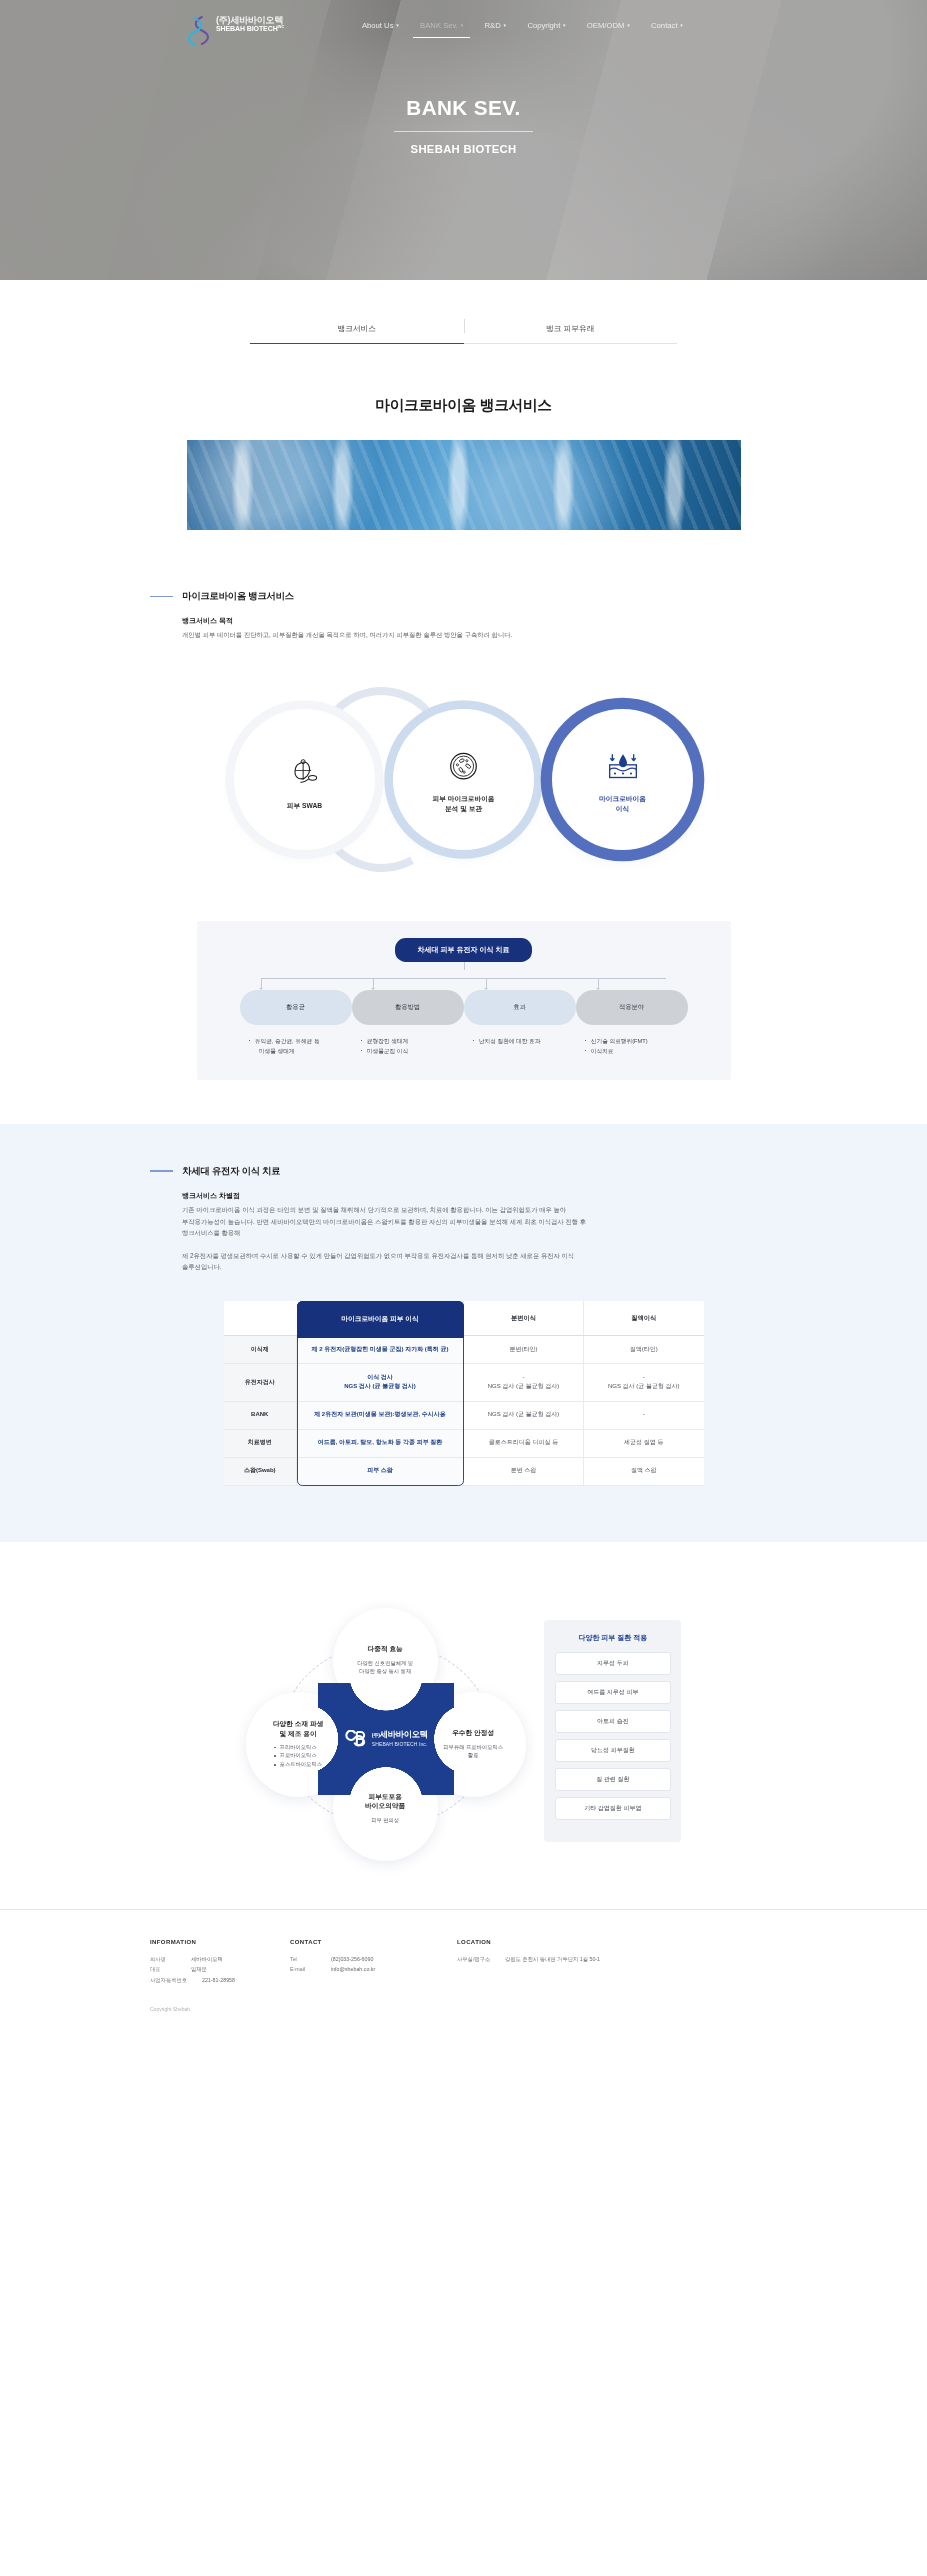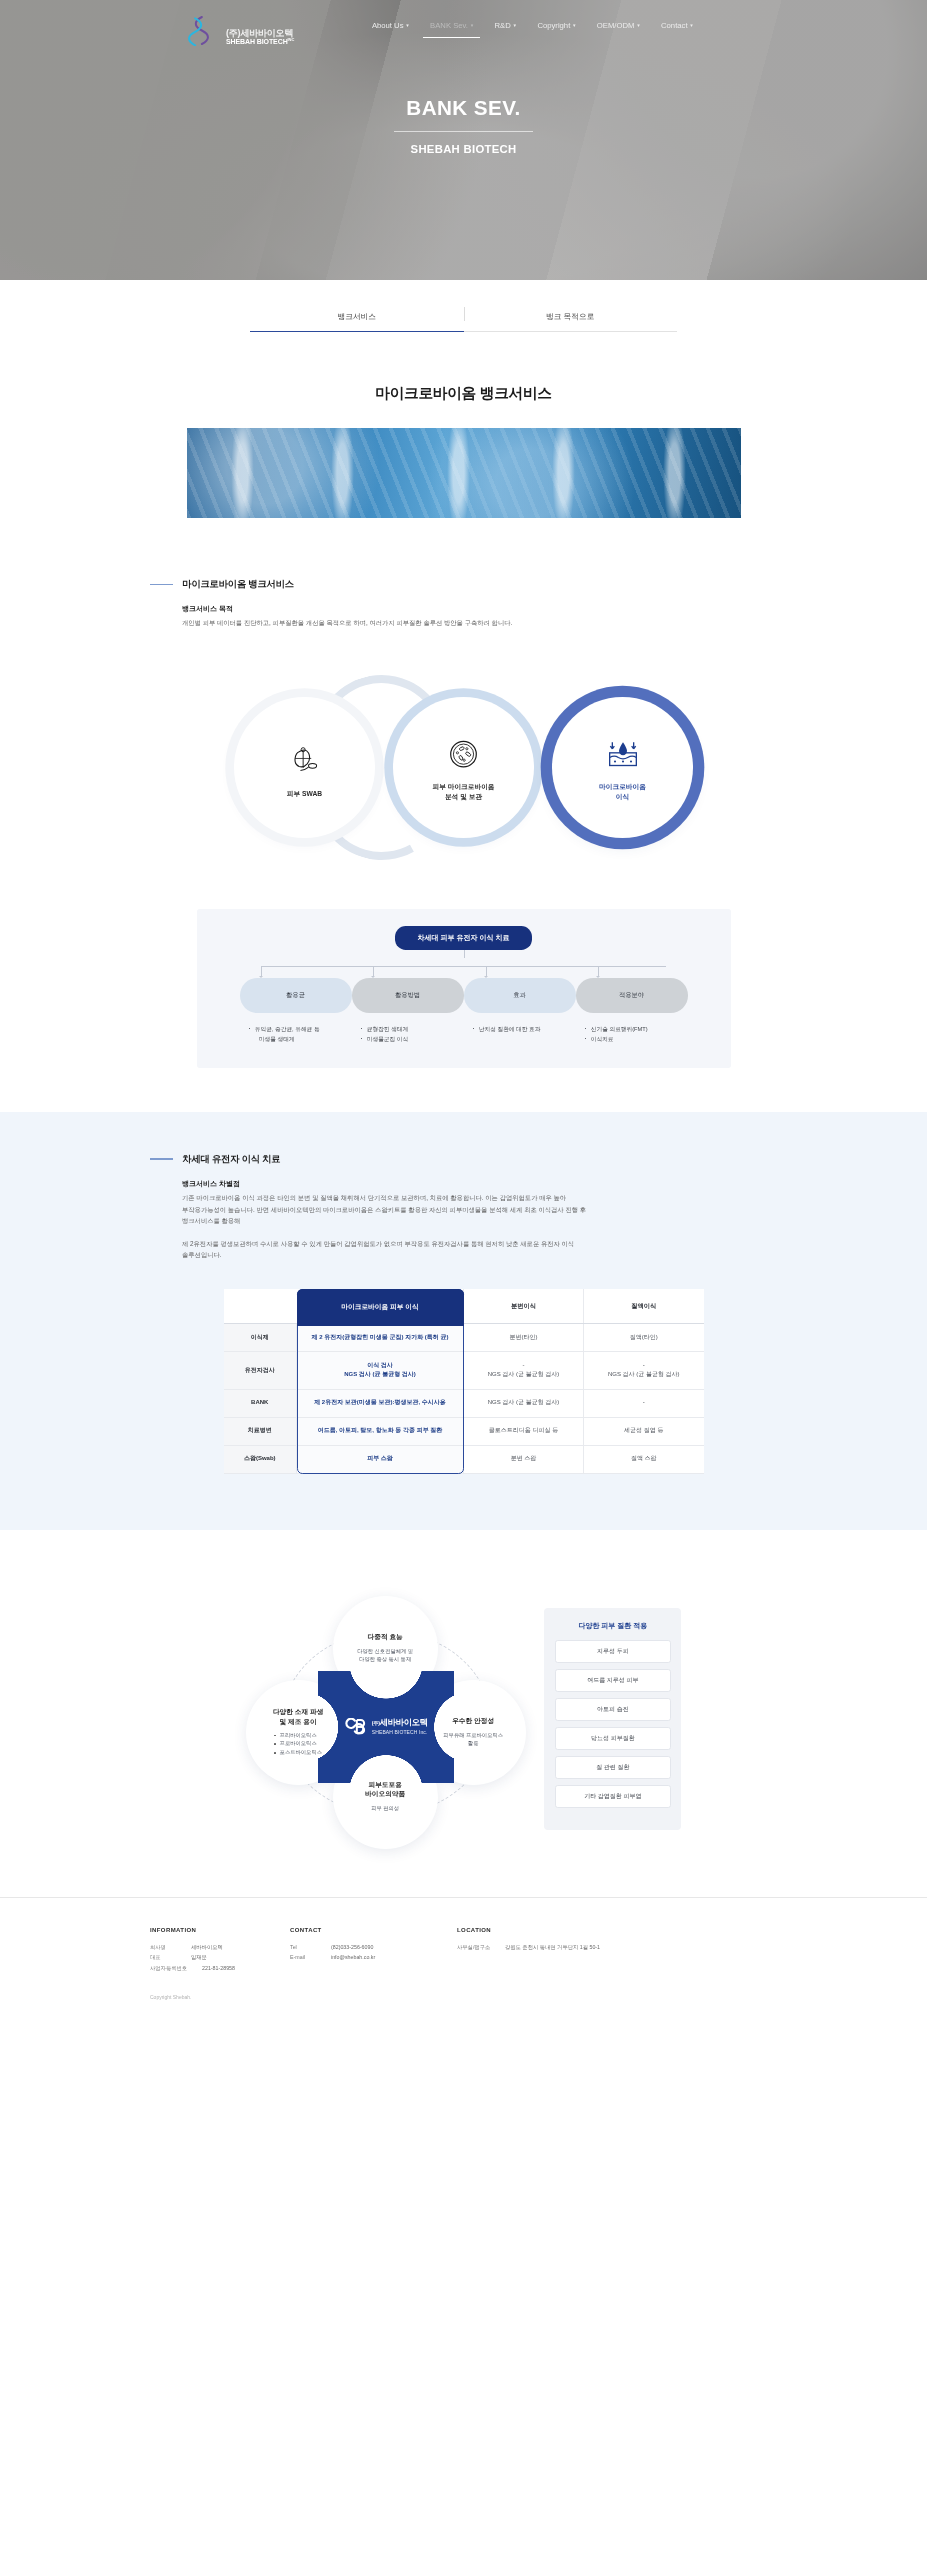--- a/index.html
+++ b/index.html
@@ -28,21 +28,21 @@
       linear-gradient(105deg,#b9b5b0 0 18%, #9c9893 18% 33%, #6e6b67 33% 40%, #a3a09b 40% 62%, #cfccc7 62% 78%, #8d8a86 78% 100%);
     filter: saturate(.35) brightness(1.02);
   }
   .hero-shade { position:absolute; inset:0; background: rgba(112,112,112,0.40); }
 
   .nav {
     position: relative; z-index: 5;
     width: 927px; height: 61px;
     display: flex; align-items: center;
   }
-  .brand { display:flex; align-items:flex-end; gap:16px; margin-left: 187px; }
+  .brand { display:flex; align-items:flex-start; gap:6px; margin-left: 187px; }
   .brand-logo { width: 23px; height: 31px; }
   .brand-text { line-height:1.12; }
   .brand-kr { font-size: 9px; font-weight: 700; color: #f2f2f2; letter-spacing:-0.2px; }
   .brand-en { font-size: 7px; font-weight: 800; color: #ffffff; letter-spacing:-0.1px; }
   .brand-en sup { font-size: 4px; font-weight:700; }
 
   .menu { display:flex; align-items:center; gap: 0px; margin-left: 67px; }
   .menu-item {
     position: relative;
     padding: 4px 10.7px 14.7px 10.7px;
@@ -64,21 +64,21 @@
   .hero-title {
     font-size: 20.7px; font-weight: 700; color:#fff; letter-spacing: 0.4px;
   }
   .hero-rule {
     width: 139px; height: 0.7px; background: rgba(255,255,255,.62);
     margin: 11.3px auto 10.7px auto;
   }
   .hero-sub { font-size: 11.3px; font-weight: 700; color:#fff; letter-spacing: 0.3px; }
 
   
-  .tabs-wrap { width:927px; background:#fff; padding-top: 24px; }
+  .tabs-wrap { width:927px; background:#fff; padding-top: 36px; }
   .tabs {
     width: 427px; margin: 0 auto; display:flex;
   }
   .tab {
     flex: 1; text-align:center; font-size: 7.7px; color:#3a3a3a;
     padding: 8px 0 8.7px 0; border-bottom: 1.7px solid #2b4a9b; cursor:pointer;
     position: relative;
   }
   .tab.inactive { border-bottom: 0.7px solid #e2e2e2; color:#4a4a4a; }
   .tab.inactive::before{
@@ -308,21 +308,21 @@
   <div class="hero-center">
     <div class="hero-title">BANK SEV.</div>
     <div class="hero-rule"></div>
     <div class="hero-sub">SHEBAH BIOTECH</div>
   </div>
 </div>
 
 <div class="tabs-wrap">
   <div class="tabs">
     <div class="tab">뱅크서비스</div>
-    <div class="tab inactive">뱅크 목적으로</div>
+    <div class="tab inactive">뱅크 피부유래</div>
   </div>
 </div>
 
 <div class="intro">
   <h1>마이크로바이옴 뱅크서비스</h1>
 </div>
 
 <div class="dna-banner">
   <div class="helix" style="left:8%"></div>
   <div class="helix" style="left:26%"></div>

